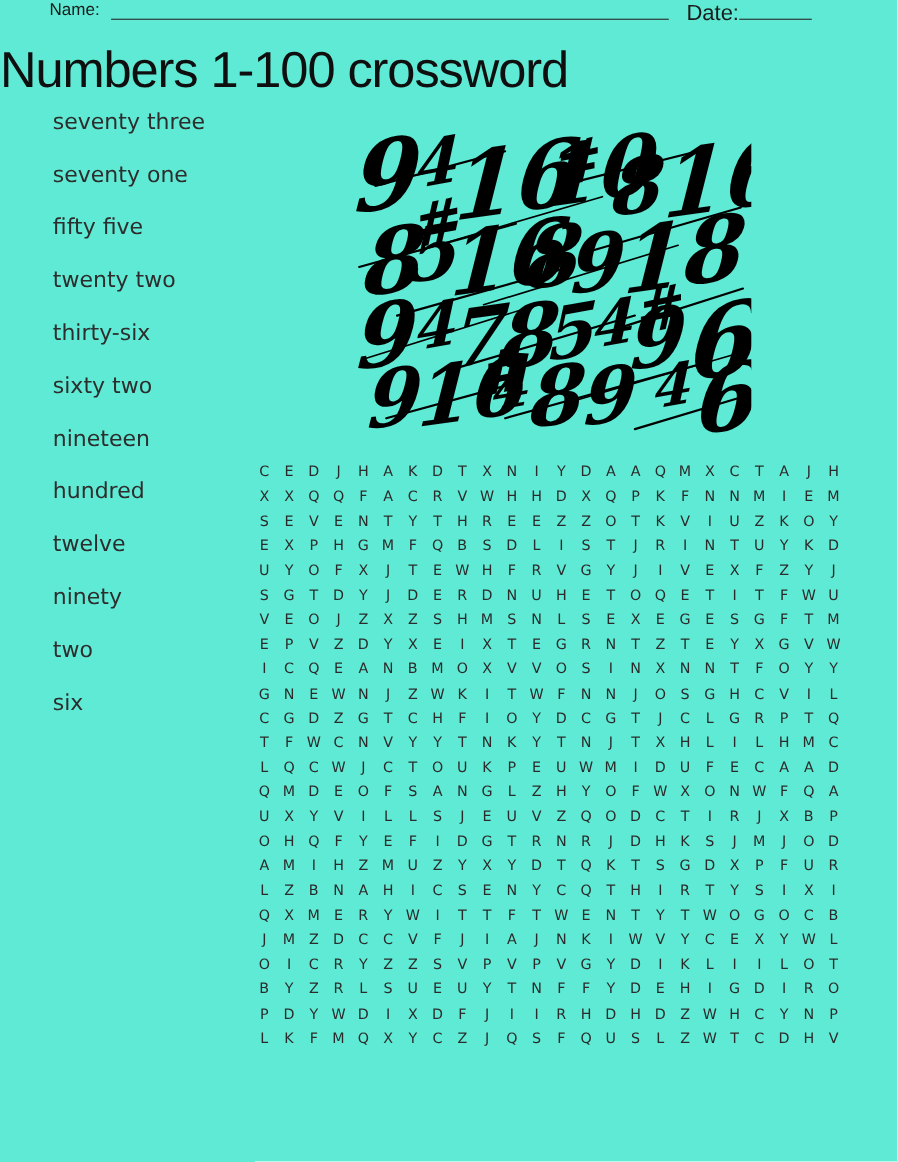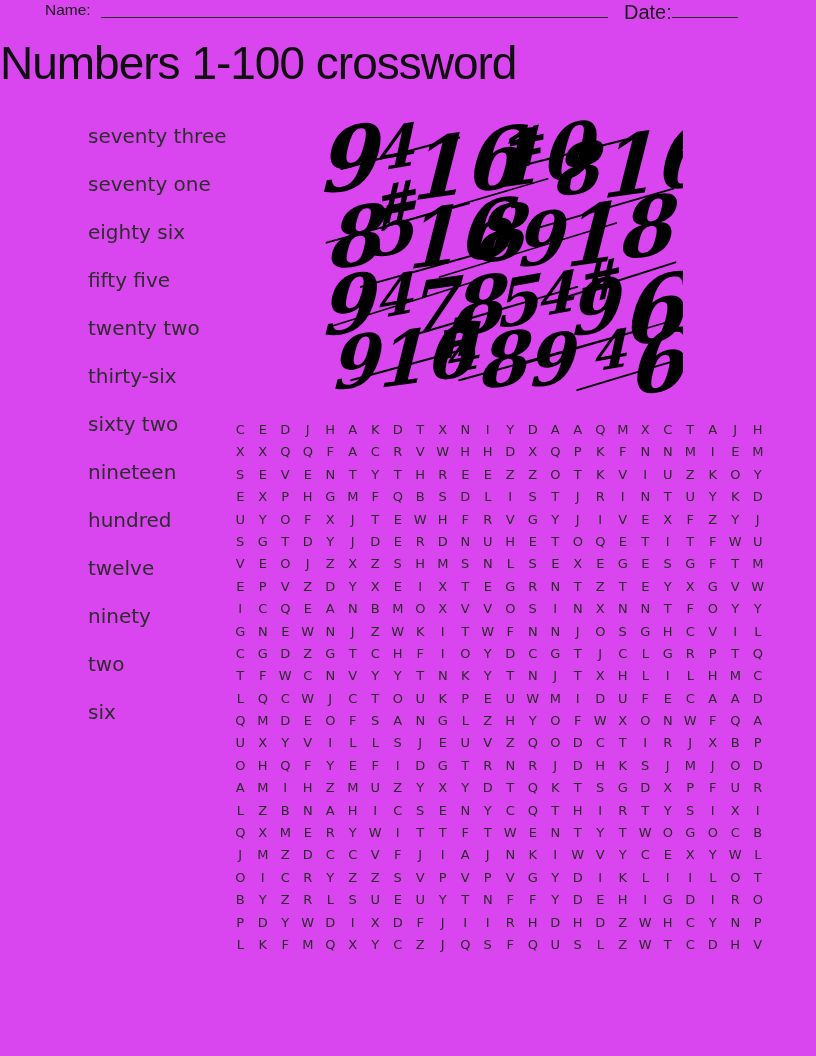--- a/index.html
+++ b/index.html
@@ -1,28 +1,28 @@
 <!DOCTYPE html>
 <html><head>
 <meta charset="utf-8">
 <style>
   html,body{margin:0;padding:0;background:#fff;}
-  .page{position:relative;width:816px;height:1056px;background:#d946ef;overflow:hidden;
+  .page{position:relative;width:816px;height:1056px;background:#5eead4;overflow:hidden;
         font-family:"Liberation Sans",sans-serif;color:#1a1a1a;text-decoration:underline;}
   
   .name-label{position:absolute;left:45px;top:1px;font-size:15.5px;color:#1a1a1a;}
   .name-line{position:absolute;left:101px;top:17px;width:507px;border-top:1.6px solid #2a2a2a;}
   .date-label{position:absolute;left:624px;top:1px;font-size:20px;color:#1a1a1a;}
   .date-line{position:absolute;left:672px;top:17px;width:66px;border-top:1.6px solid #2a2a2a;}
   
   .title{position:absolute;left:0;top:36px;width:816px;margin:0;
          font-size:46px;font-weight:400;letter-spacing:-1px;color:#0f0f0f;
          font-family:"Liberation Sans",sans-serif;}
   
-  .word-list{position:absolute;left:48px;top:112px;width:190px;margin-left:40px;}
+  .word-list{position:absolute;left:48px;top:86px;width:190px;}
   .word{height:48px;line-height:48px;font-size:20px;color:#2d2d2d;
         font-family:"DejaVu Sans",sans-serif;white-space:nowrap;}
   
   .collage{position:absolute;left:318px;top:110px;width:365px;height:285px;overflow:hidden;}
   .collage-glyph{font-family:"DejaVu Serif",serif;font-style:italic;font-weight:bold;fill:#000;}
   .collage-stroke{stroke:#000;stroke-linecap:round;fill:none;}
   
   .grid{position:absolute;left:229px;top:419px;}
   .grid-row{display:flex;height:22.4px;}
   .cell{width:22.5px;height:22.4px;line-height:22.4px;text-align:center;
@@ -36,21 +36,20 @@
   <span class="name-label">Name:</span>
   <div class="name-line"></div>
   <span class="date-label">Date:</span>
   <div class="date-line"></div>
 
   <h1 class="title">Numbers 1-100 crossword</h1>
 
   <div class="word-list" id="word-list">
       <div class="word">seventy three</div>
       <div class="word">seventy one</div>
-      <div class="word">eighty six</div>
       <div class="word">fifty five</div>
       <div class="word">twenty two</div>
       <div class="word">thirty-six</div>
       <div class="word">sixty two</div>
       <div class="word">nineteen</div>
       <div class="word">hundred</div>
       <div class="word">twelve</div>
       <div class="word">ninety</div>
       <div class="word">two</div>
       <div class="word">six</div>

